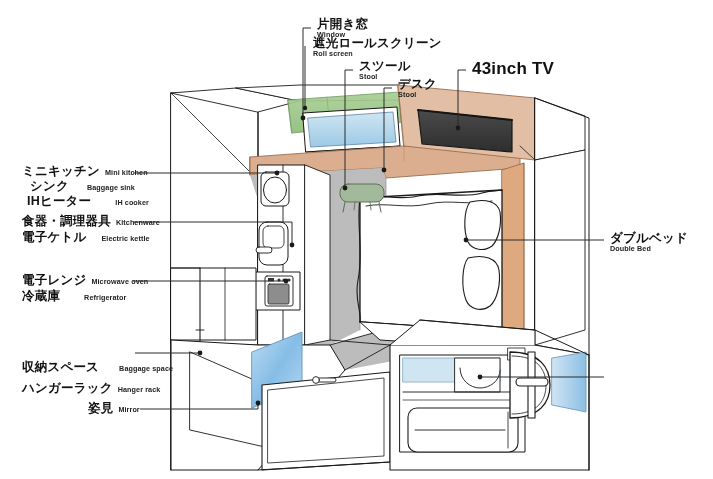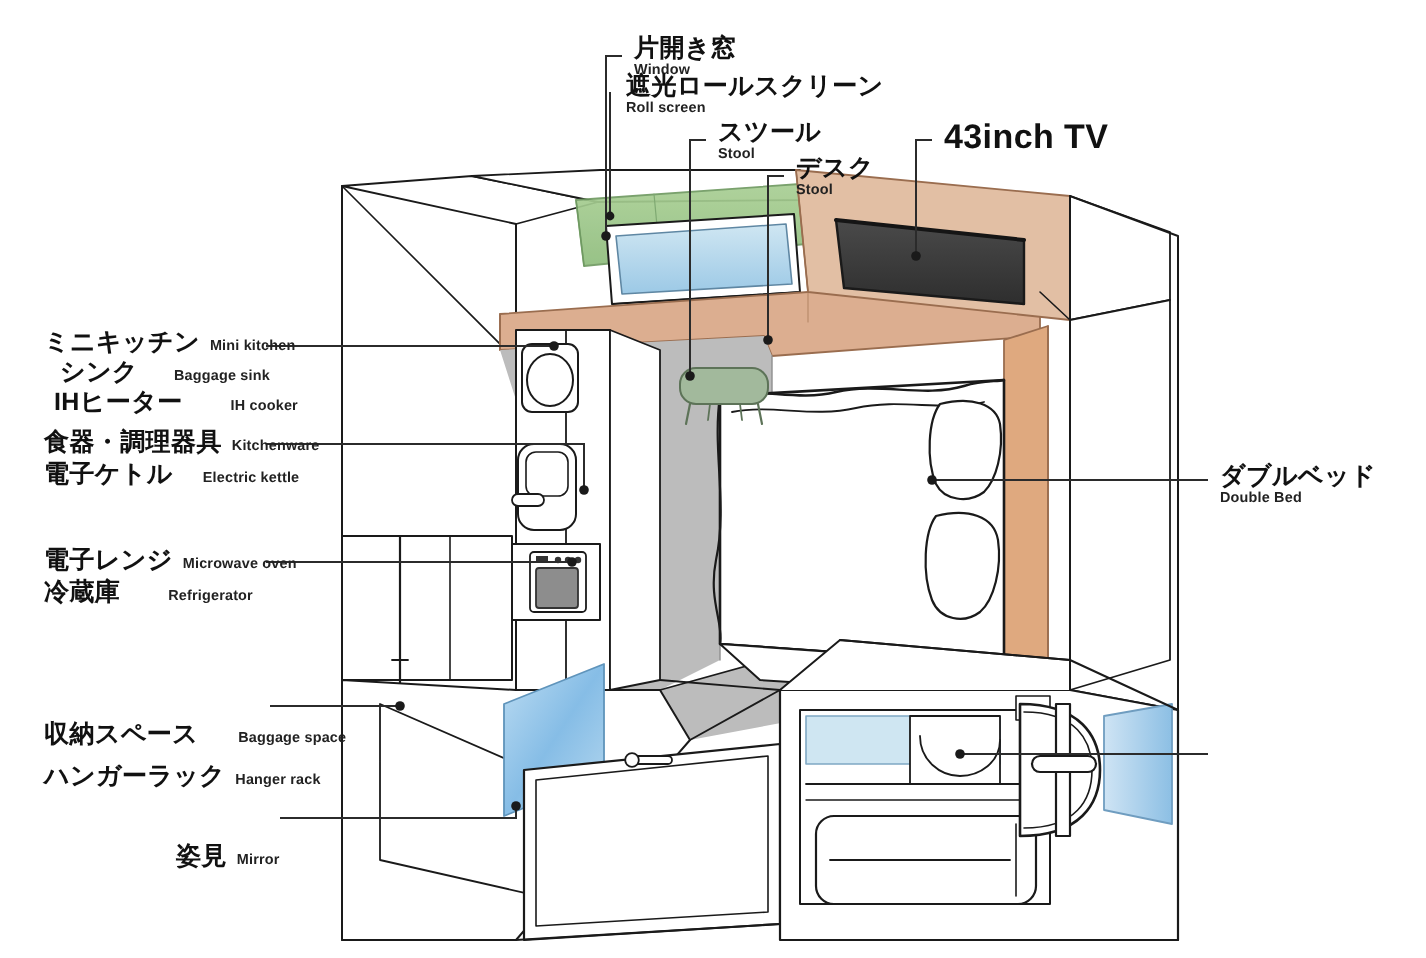--- a/index.html
+++ b/index.html
@@ -314,21 +314,21 @@
       <span class="en">Hanger rack</span>
     </div>
   </div>
   <div class="lbl" style="left:22px;top:361px;">
     <div class="row" style="gap:20px;">
       <span class="jp">収納スペース</span>
       <span class="en">Baggage space</span>
     </div>
   </div>
 
-  <div class="lbl" style="left:88px;top:422px;">
+  <div class="lbl" style="left:88px;top:402px;">
     <div class="row">
       <span class="jp">姿見</span>
       <span class="en">Mirror</span>
     </div>
   </div>
 
   <div class="lbl" style="left:610px;top:232px;">
     <div class="stackL">
       <span class="jp">ダブルベッド</span>
       <span class="en">Double Bed</span>

